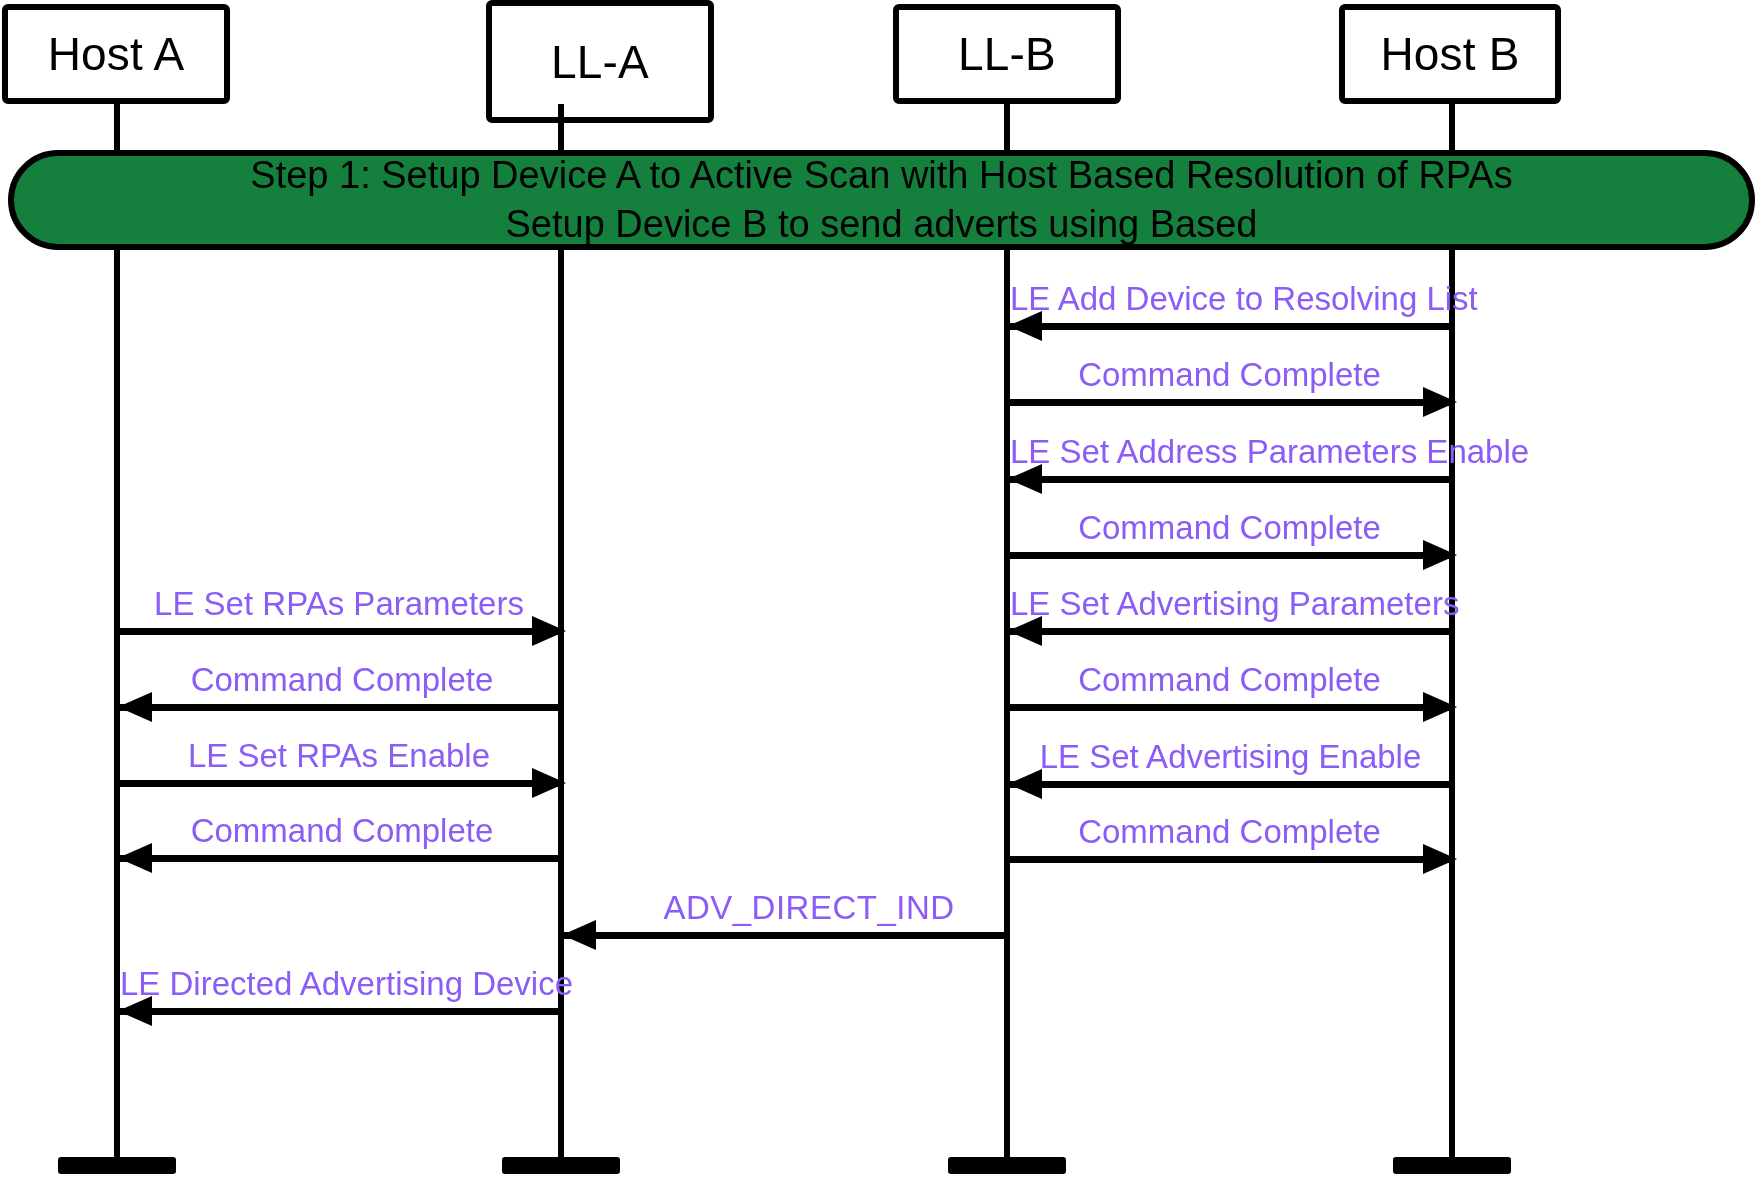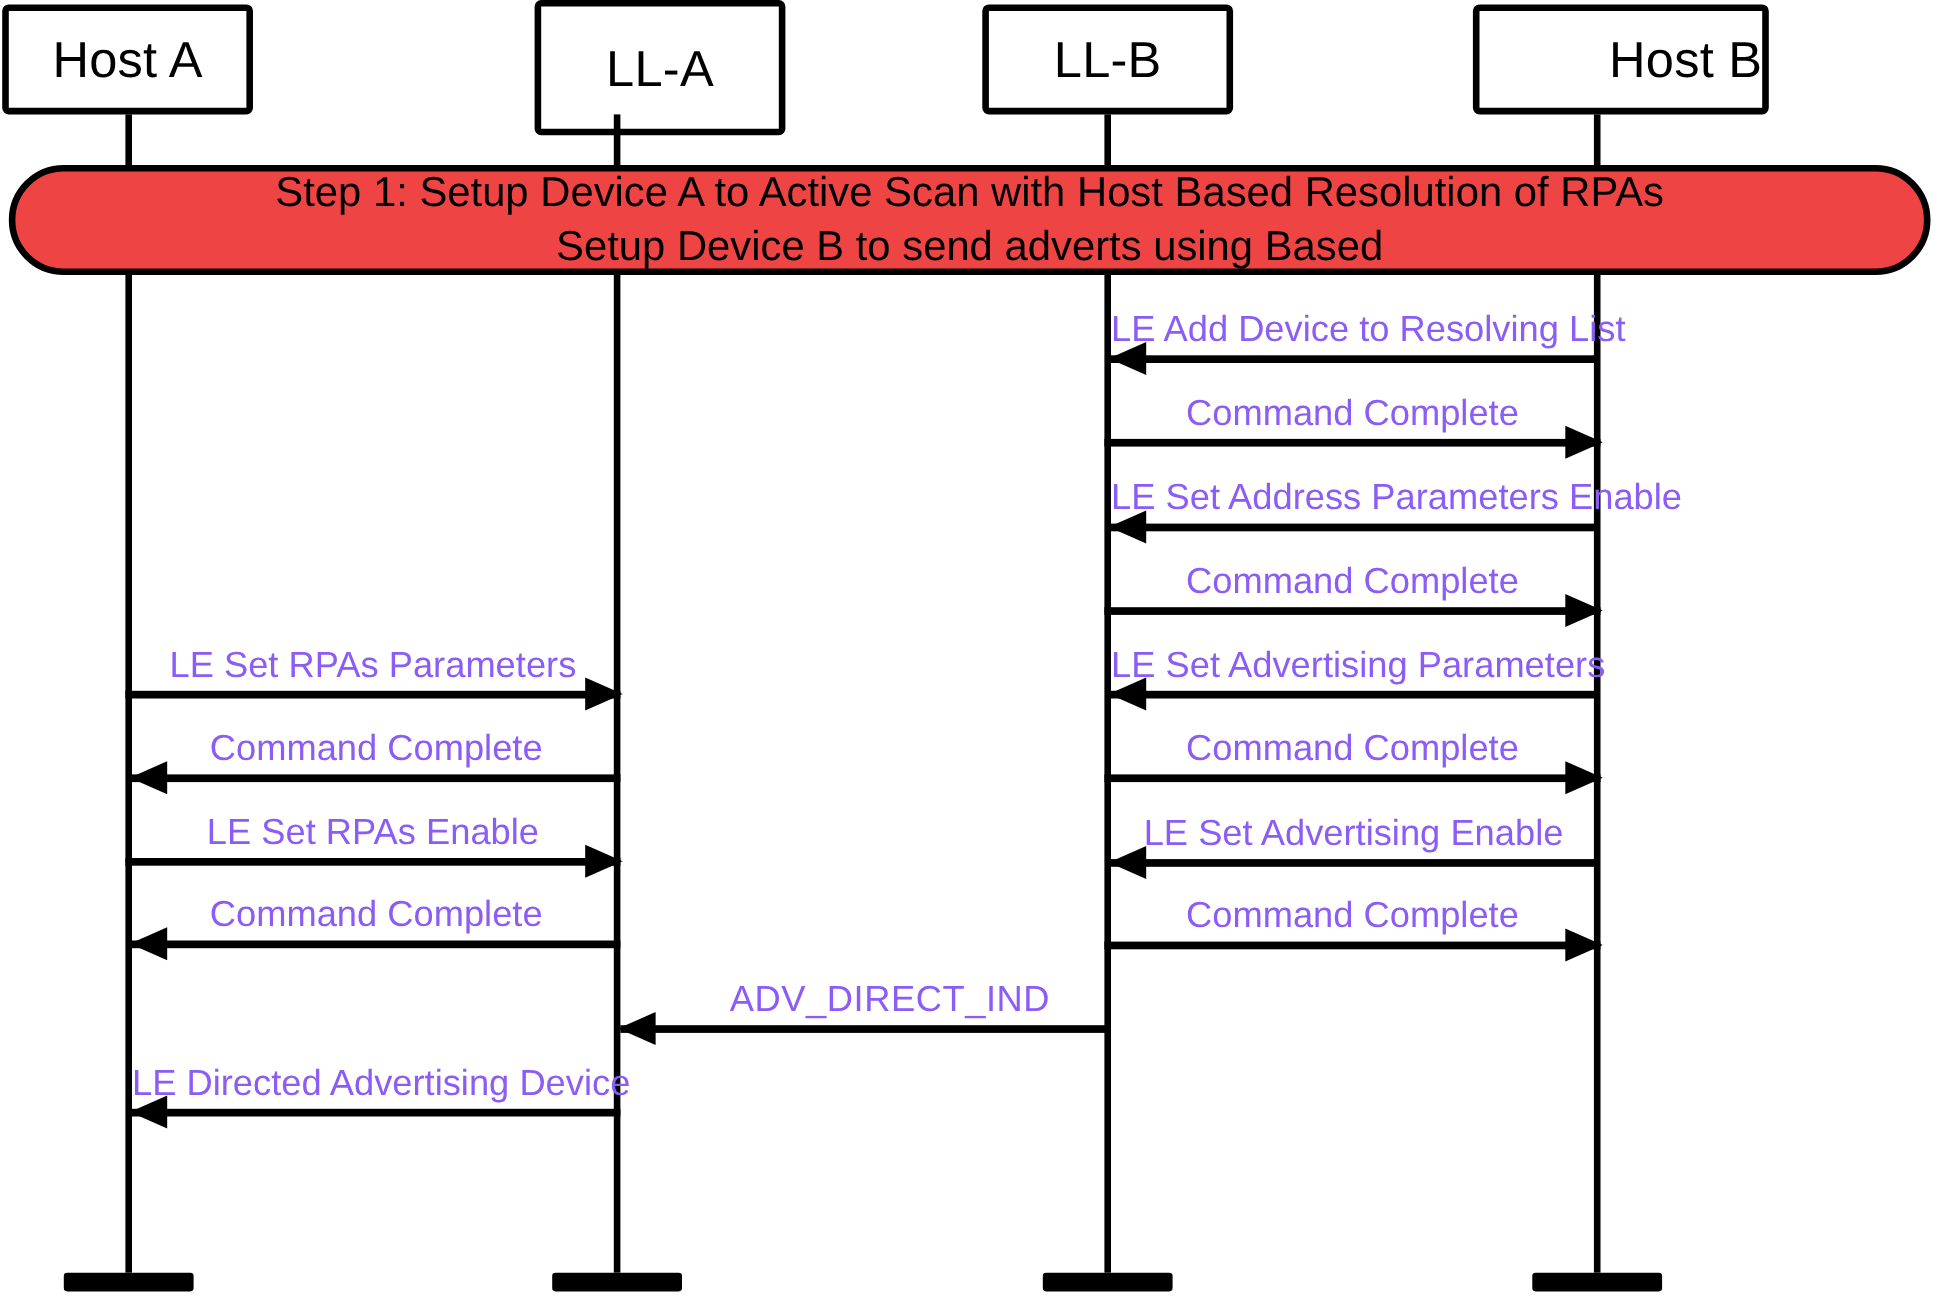--- a/index.html
+++ b/index.html
@@ -31,21 +31,21 @@
     background:#000;
     border-radius:3px;
   }
 
   
   .step-box{
     position:absolute;
     box-sizing:border-box;
     border:6px solid #000;
     border-radius:52px;
-    background:#ef4444;
+    background:#15803d;
     display:flex;flex-direction:column;
     align-items:center;justify-content:center;
     gap:4px;
   }
   .step-line{font-size:38px;color:#000;line-height:1.18;white-space:nowrap;}
 
   
   .msg{position:absolute;height:0;}
   .msg .shaft{
     position:absolute;
@@ -89,21 +89,21 @@
 
   <div class="head-box" style="left:2px;top:4px;width:228px;height:100px;">
     <span>Host A</span>
   </div>
   <div class="head-box" style="left:448px;top:0;width:228px;height:123px;margin-left:38px;">
     <span>LL-A</span>
   </div>
   <div class="head-box" style="left:893px;top:4px;width:228px;height:100px;">
     <span>LL-B</span>
   </div>
-  <div class="head-box" style="left:1339px;top:4px;width:269px;height:100px;justify-content:flex-end;">
+  <div class="head-box" style="left:1339px;top:4px;width:222px;height:100px;">
     <span>Host B</span>
   </div>
 
   <div class="lifeline" style="left:114px;top:104px;height:50px;"></div>
   <div class="lifeline" style="left:558px;top:104px;height:50px;"></div>
   <div class="lifeline" style="left:1004px;top:104px;height:50px;"></div>
   <div class="lifeline" style="left:1449px;top:104px;height:50px;"></div>
 
   <div class="step-box" style="left:8px;top:150px;width:1747px;height:100px;">
     <div class="step-line">Step 1:  Setup Device A to Active Scan with Host Based Resolution of RPAs</div>

